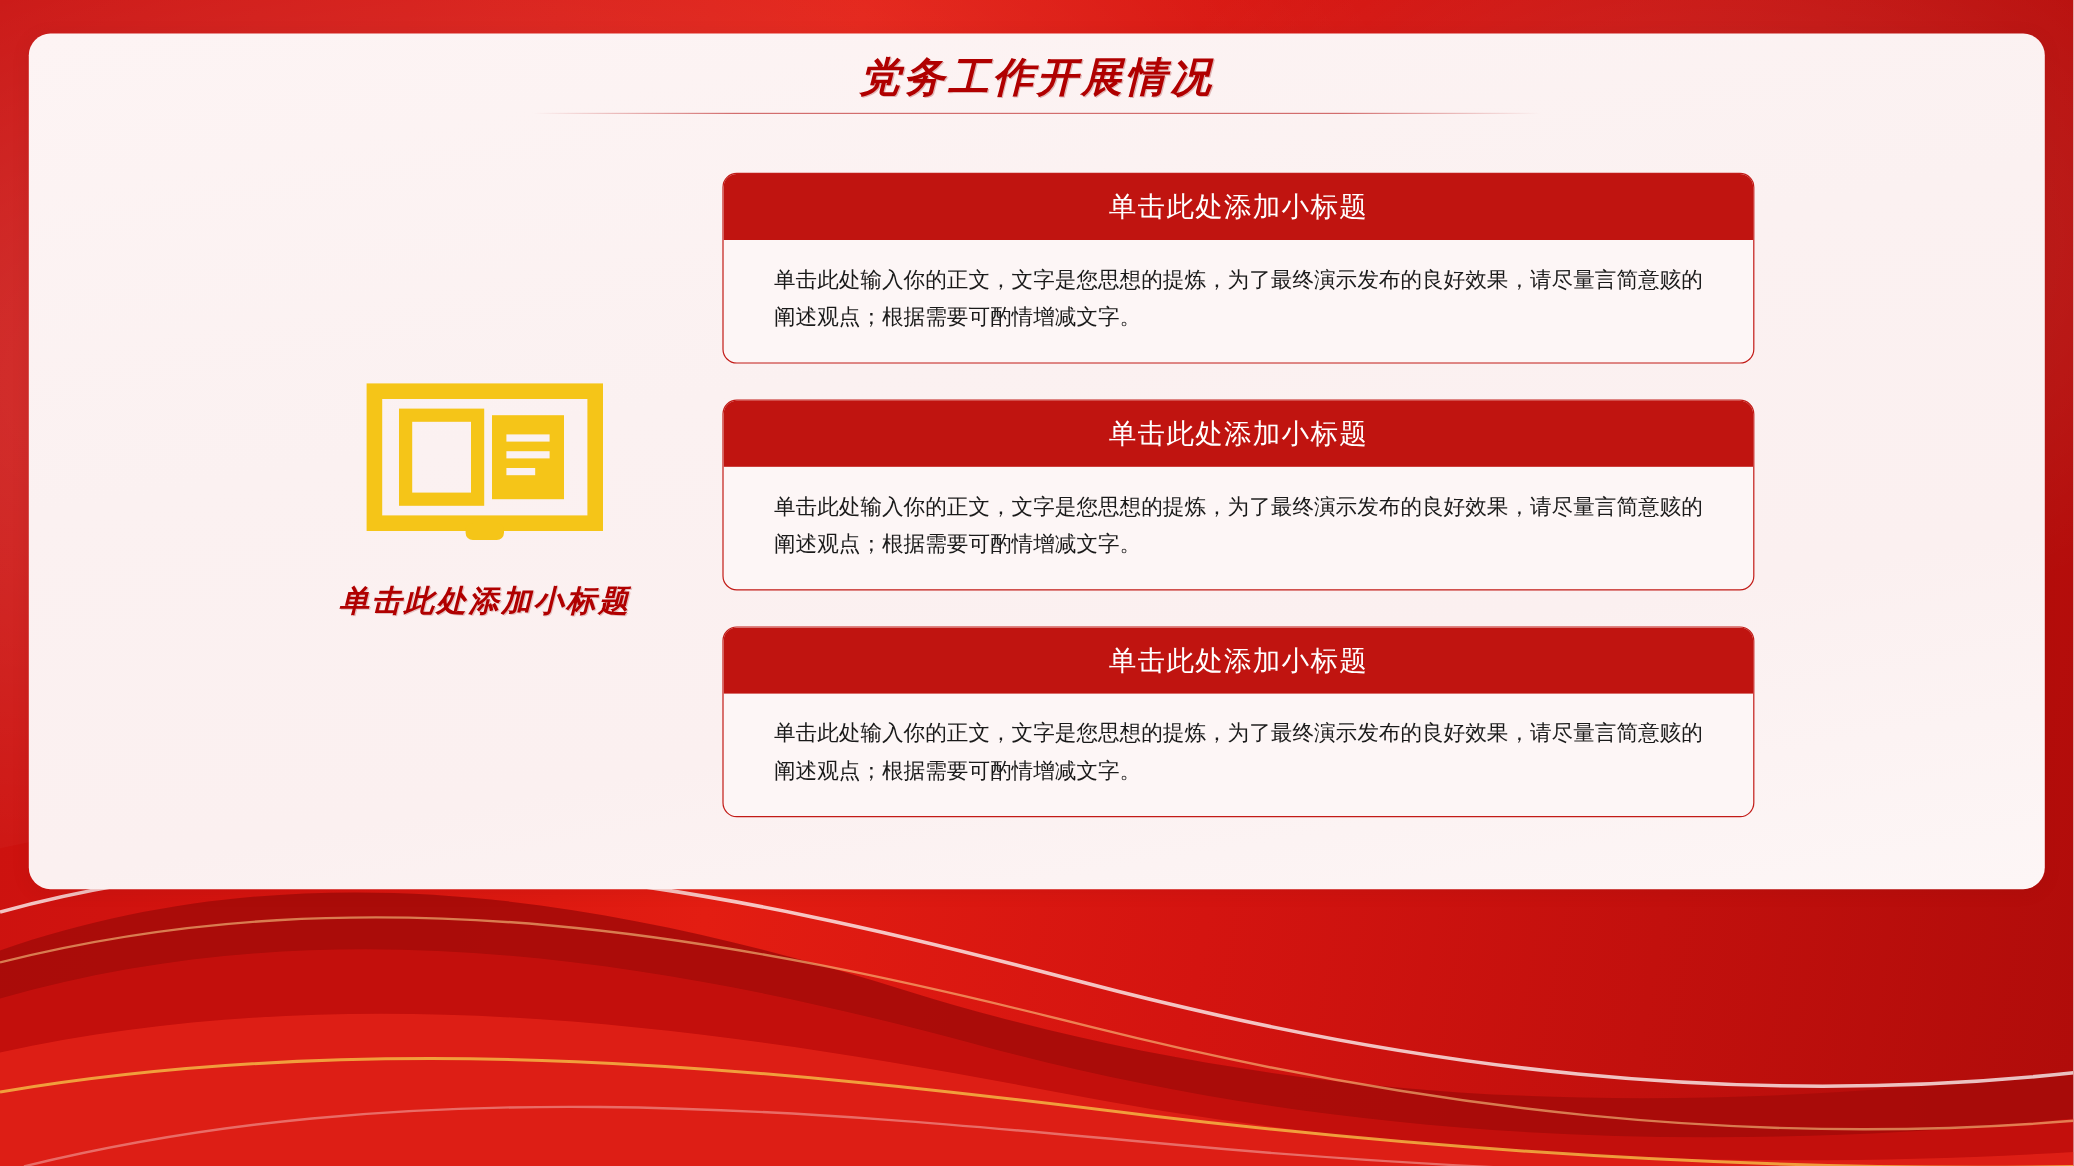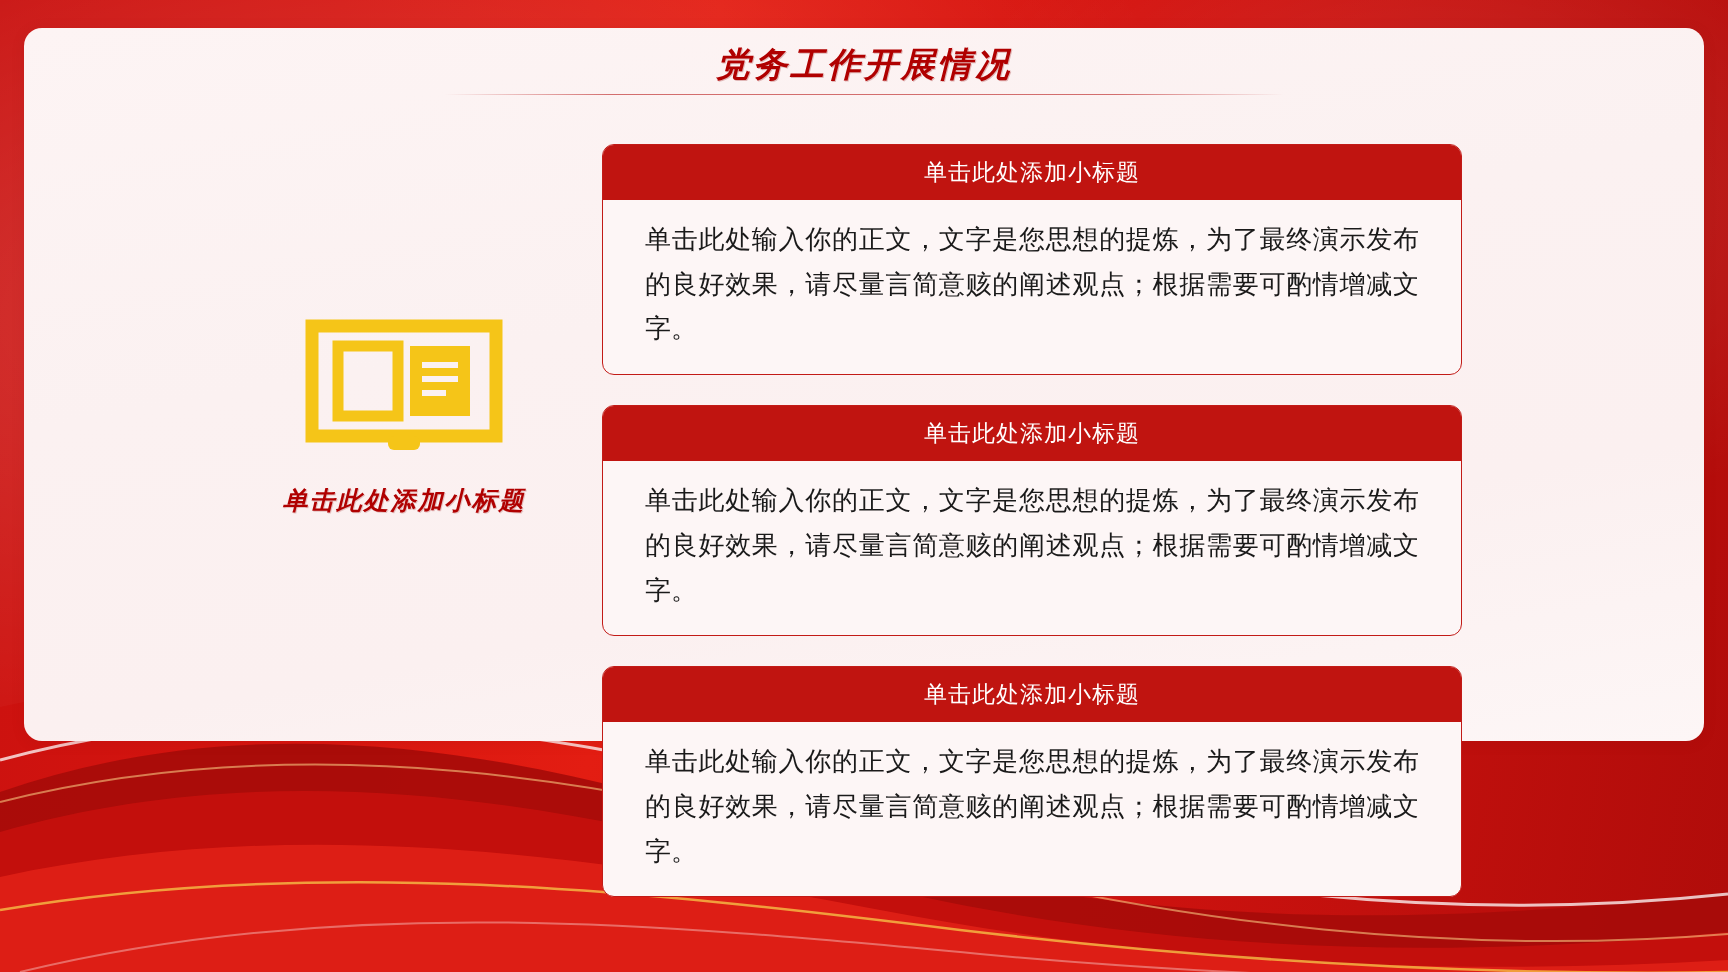--- a/index.html
+++ b/index.html
@@ -132,21 +132,21 @@
     color: #ffffff;
     text-align: center;
     font-size: 23px;
     padding: 12px 0 12px 0;
     letter-spacing: 1px;
     font-family: "Liberation Serif", "DejaVu Serif", serif;
   }
   .item-body {
     padding: 18px 42px 22px 42px;
     color: #1a1a1a;
-    font-size: 26px;
+    font-size: 18px;
     line-height: 1.72;
     text-align: justify;
     font-family: "Liberation Serif", "DejaVu Serif", serif;
   }
 </style>
 </head>
 <body>
 
 <div id="slide">
 

